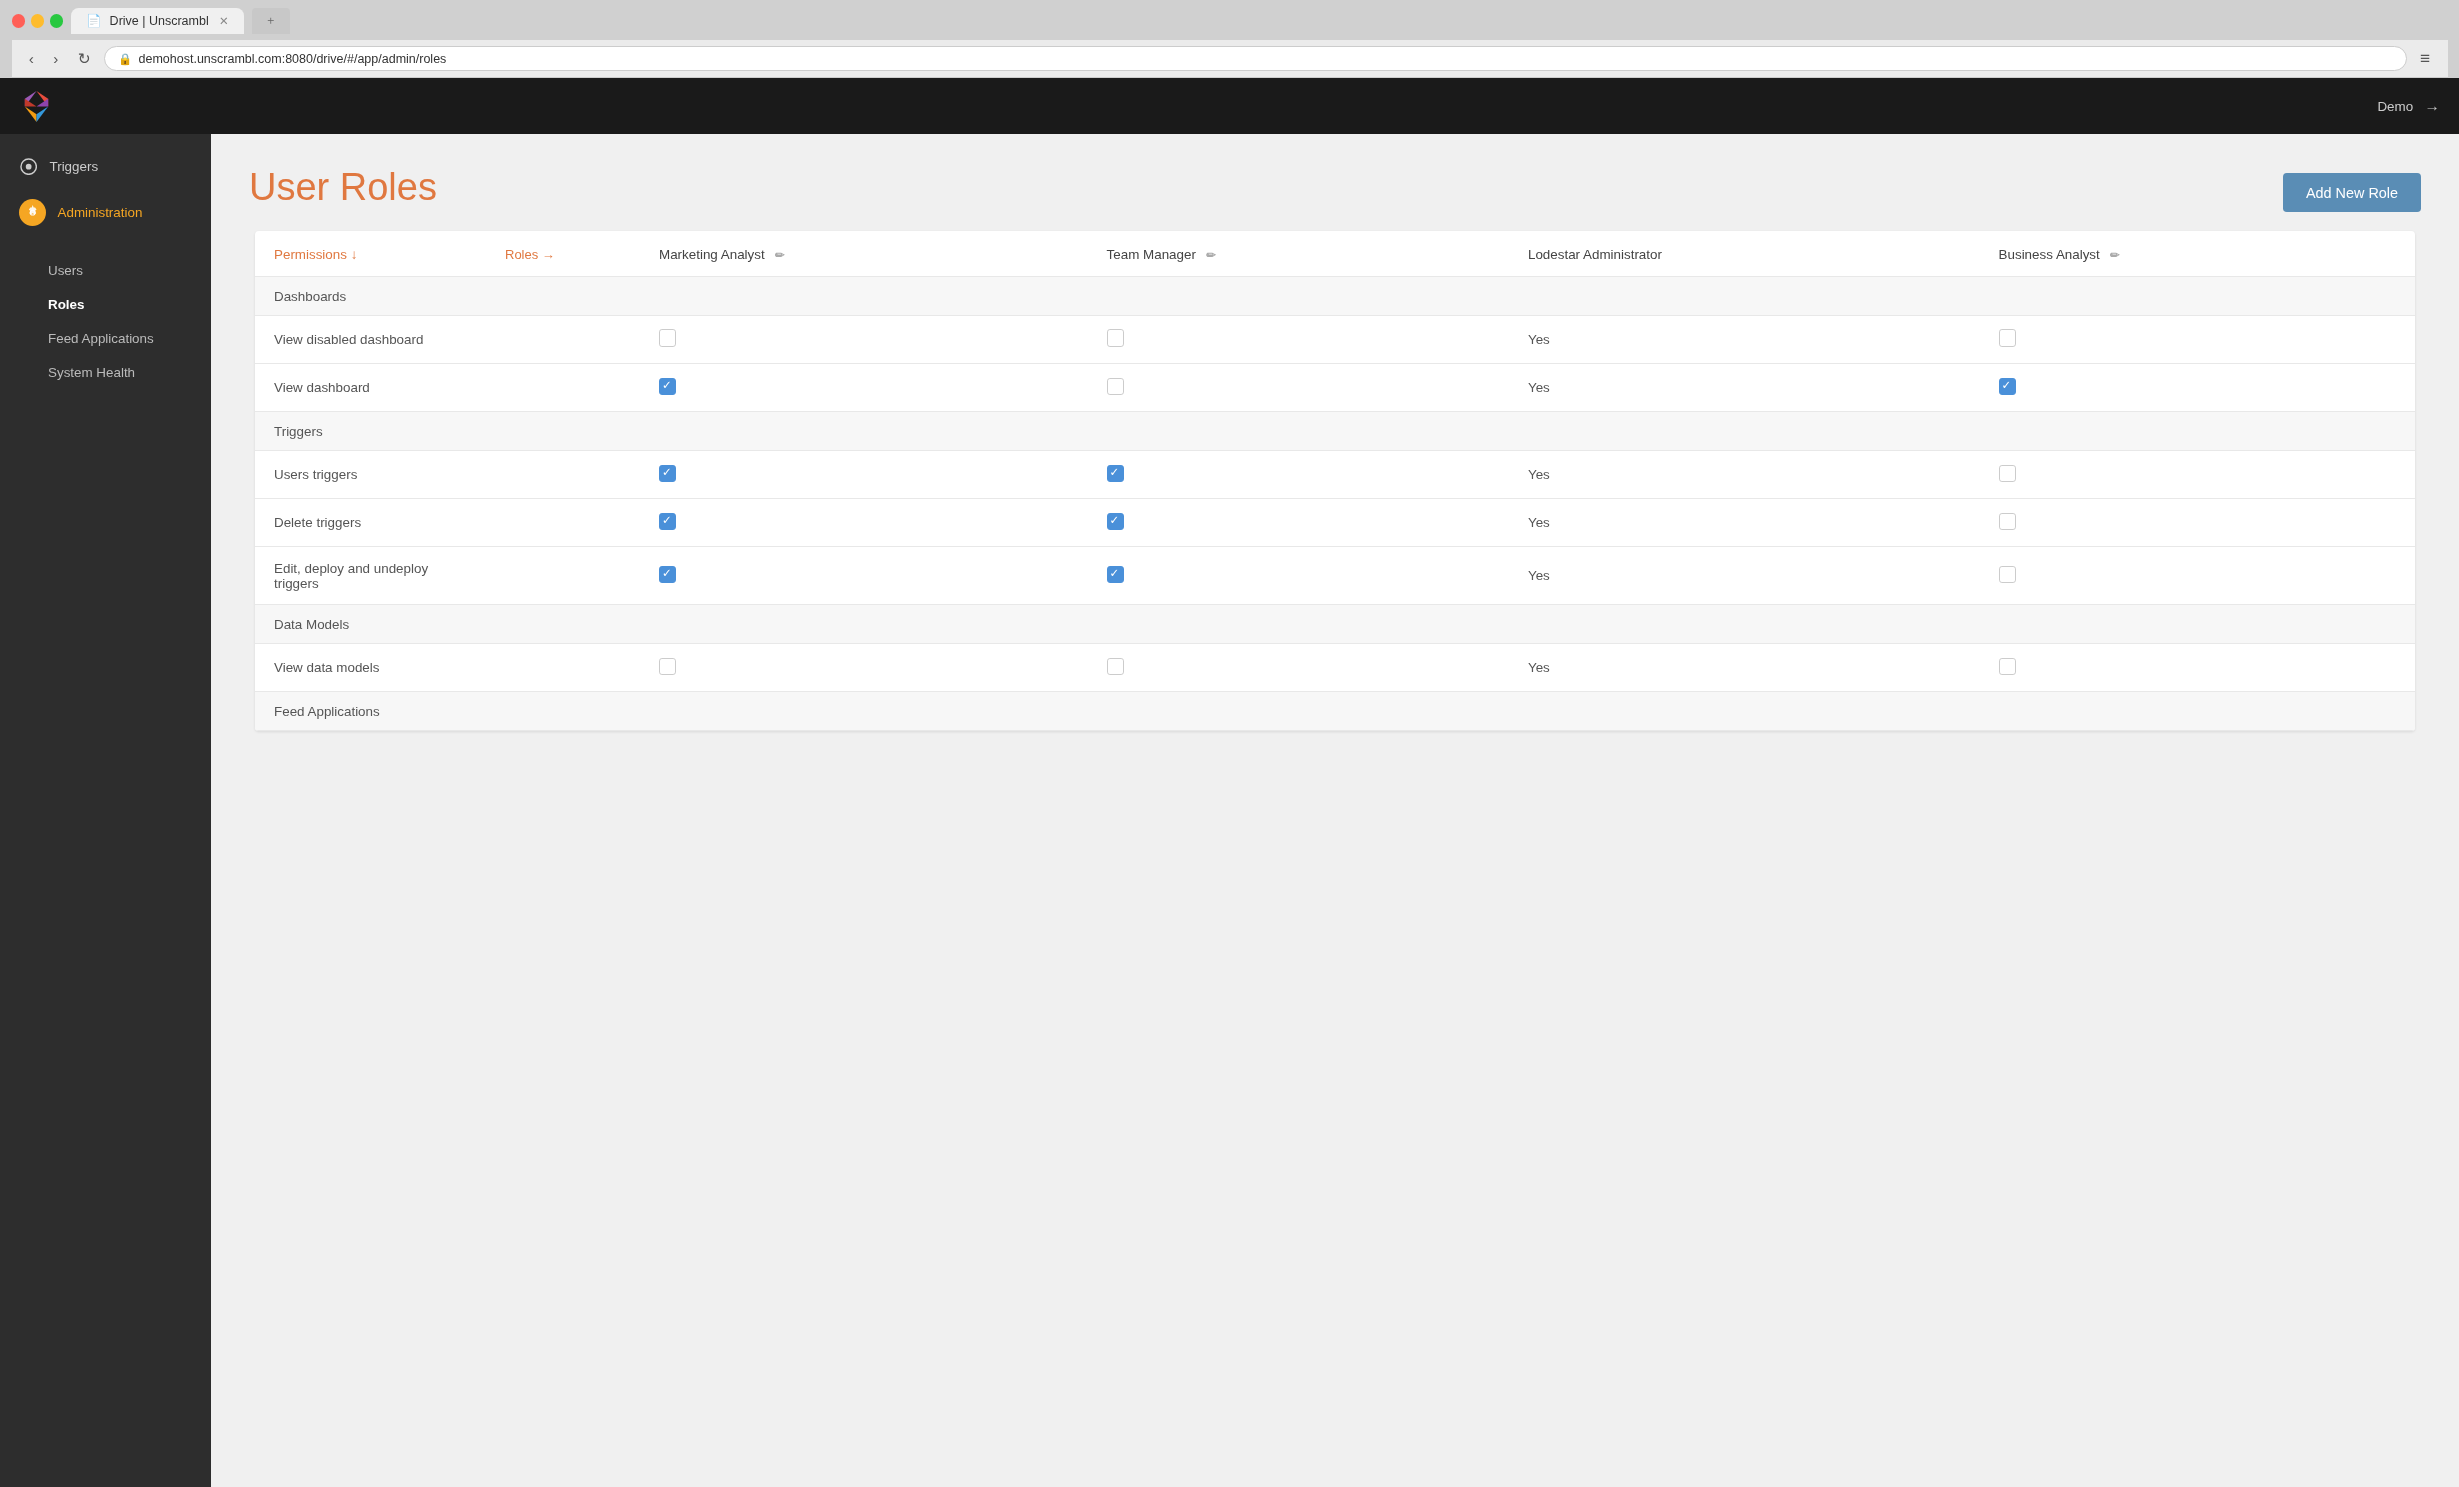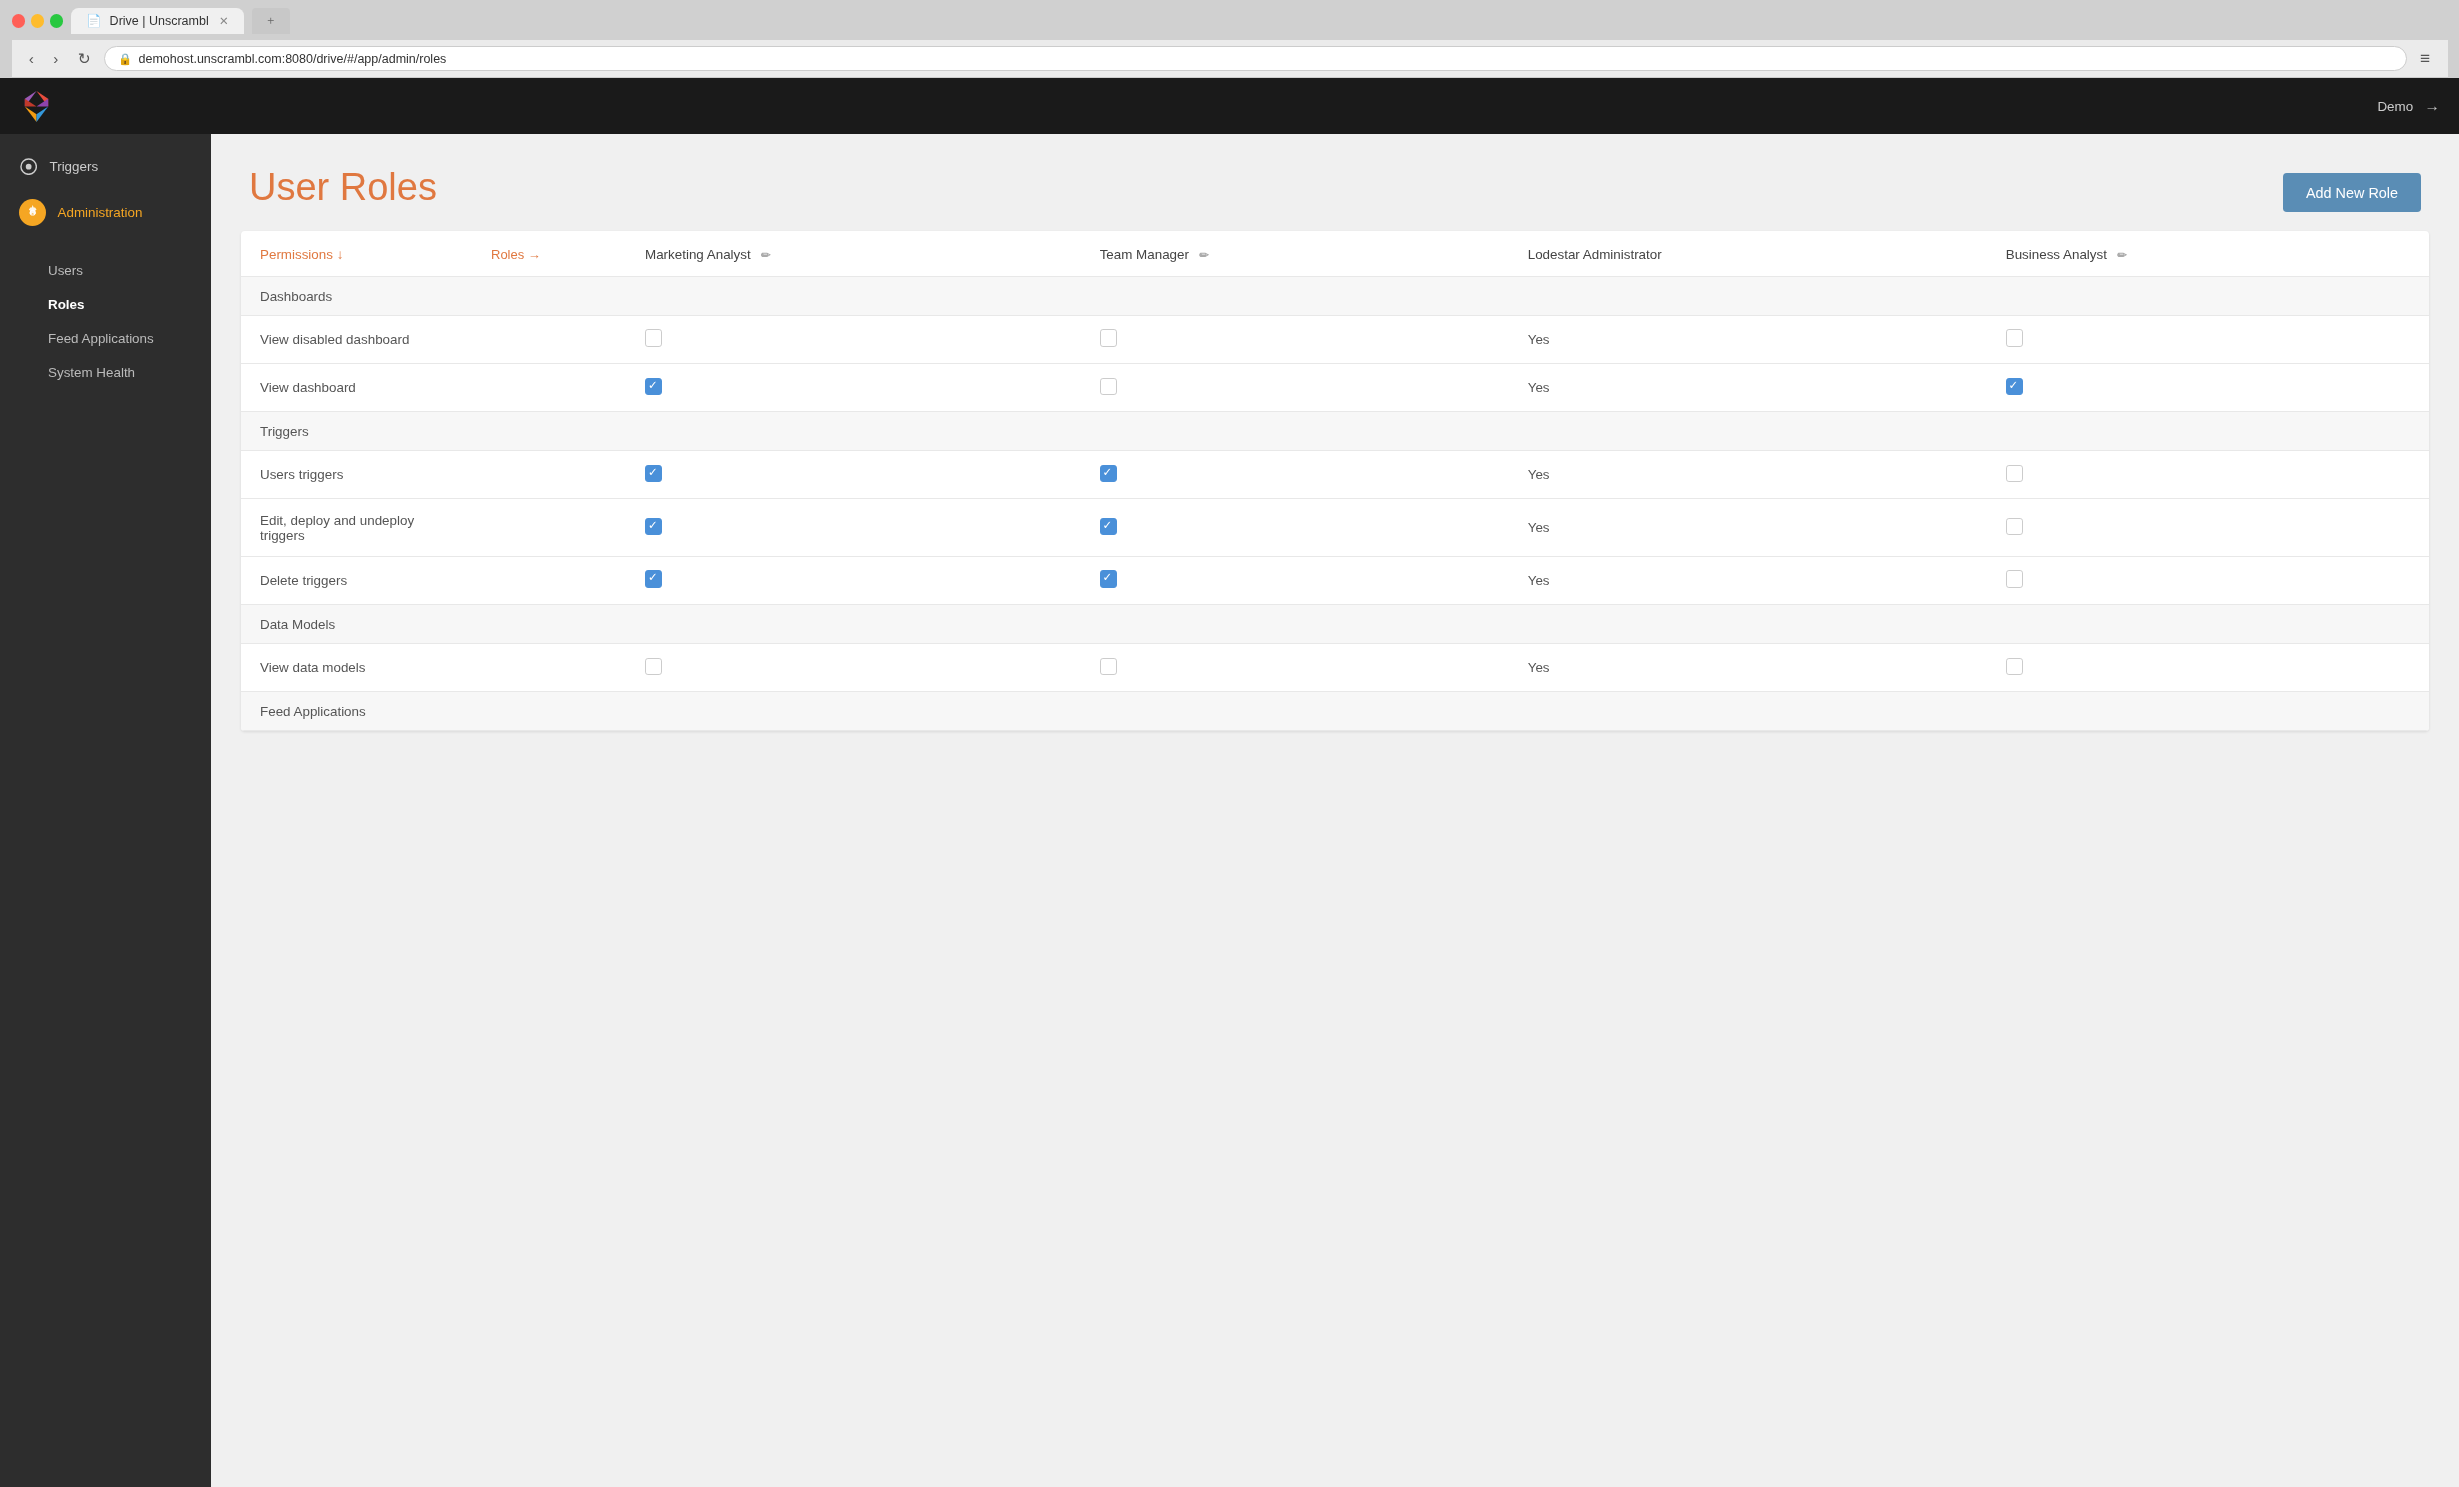--- a/index.html
+++ b/index.html
@@ -45,21 +45,21 @@
     .sidebar-subitem { padding: 9.6px 19px 9.6px 38px; color: #bbb; font-size: 13.4px; cursor: pointer; margin-left: 10px; }
     .sidebar-subitem.active { color: white; font-weight: 600; }
 
     
     .main-content { flex: 1; background: #f0f0f0; overflow-y: auto; padding: 0; }
     .page-header { background: #f0f0f0; padding: 29px 38px 19px; display: flex; align-items: center; justify-content: space-between; }
     .page-title { font-size: 38px; color: #e07840; font-weight: 400; }
     .add-role-btn { background: #5a8db5; color: white; border: none; border-radius: 3.8px; padding: 11.5px 23px; font-size: 14.4px; cursor: pointer; font-weight: 500; margin-top: 10px; }
 
     
-    .table-container { margin: 0 30px 29px; background: white; border-radius: 3.8px; box-shadow: 0 1px 2.9px rgba(0,0,0,0.1); overflow: hidden; }
+    .table-container { margin: 0 44px 29px; background: white; border-radius: 3.8px; box-shadow: 0 1px 2.9px rgba(0,0,0,0.1); overflow: hidden; }
     .roles-table { width: 100%; border-collapse: collapse; }
     .roles-table th, .roles-table td { padding: 13.4px 19px; text-align: left; border-bottom: 1px solid #e8e8e8; }
     .roles-table thead tr { border-bottom: 1.9px solid #e0e0e0; }
     .col-permissions { width: 231px; }
     .col-roles { width: 154px; }
     .col-role { min-width: 154px; }
     .header-permissions { color: #e07840; font-weight: 500; font-size: 13.4px; }
     .header-roles-arrow { color: #e07840; font-weight: 500; font-size: 13px; }
     .role-name { color: #444; font-size: 13.4px; font-weight: 400; }
     .edit-icon { color: #aaa; cursor: pointer; margin-left: 5.8px; font-size: 11.5px; }
@@ -223,29 +223,29 @@
               </tr>
               <tr class="perm-row">
       <td>Users triggers</td>
       <td></td>
       <td class="checkbox-cell"><span class="cb-checked"></span></td>
       <td class="checkbox-cell"><span class="cb-checked"></span></td>
       <td class="checkbox-cell"><span class="text-yes">Yes</span></td>
       <td class="checkbox-cell"><span class="cb-unchecked"></span></td>
     </tr>
               <tr class="perm-row">
+      <td>Delete triggers</td>
+      <td></td>
+      <td class="checkbox-cell"><span class="cb-checked"></span></td>
+      <td class="checkbox-cell"><span class="cb-checked"></span></td>
+      <td class="checkbox-cell"><span class="text-yes">Yes</span></td>
+      <td class="checkbox-cell"><span class="cb-unchecked"></span></td>
+    </tr>
+              <tr class="perm-row">
       <td>Edit, deploy and undeploy triggers</td>
-      <td></td>
-      <td class="checkbox-cell"><span class="cb-checked"></span></td>
-      <td class="checkbox-cell"><span class="cb-checked"></span></td>
-      <td class="checkbox-cell"><span class="text-yes">Yes</span></td>
-      <td class="checkbox-cell"><span class="cb-unchecked"></span></td>
-    </tr>
-              <tr class="perm-row">
-      <td>Delete triggers</td>
       <td></td>
       <td class="checkbox-cell"><span class="cb-checked"></span></td>
       <td class="checkbox-cell"><span class="cb-checked"></span></td>
       <td class="checkbox-cell"><span class="text-yes">Yes</span></td>
       <td class="checkbox-cell"><span class="cb-unchecked"></span></td>
     </tr>
               <tr class="section-row">
                 <td colspan="6">Data Models</td>
               </tr>
               <tr class="perm-row">

